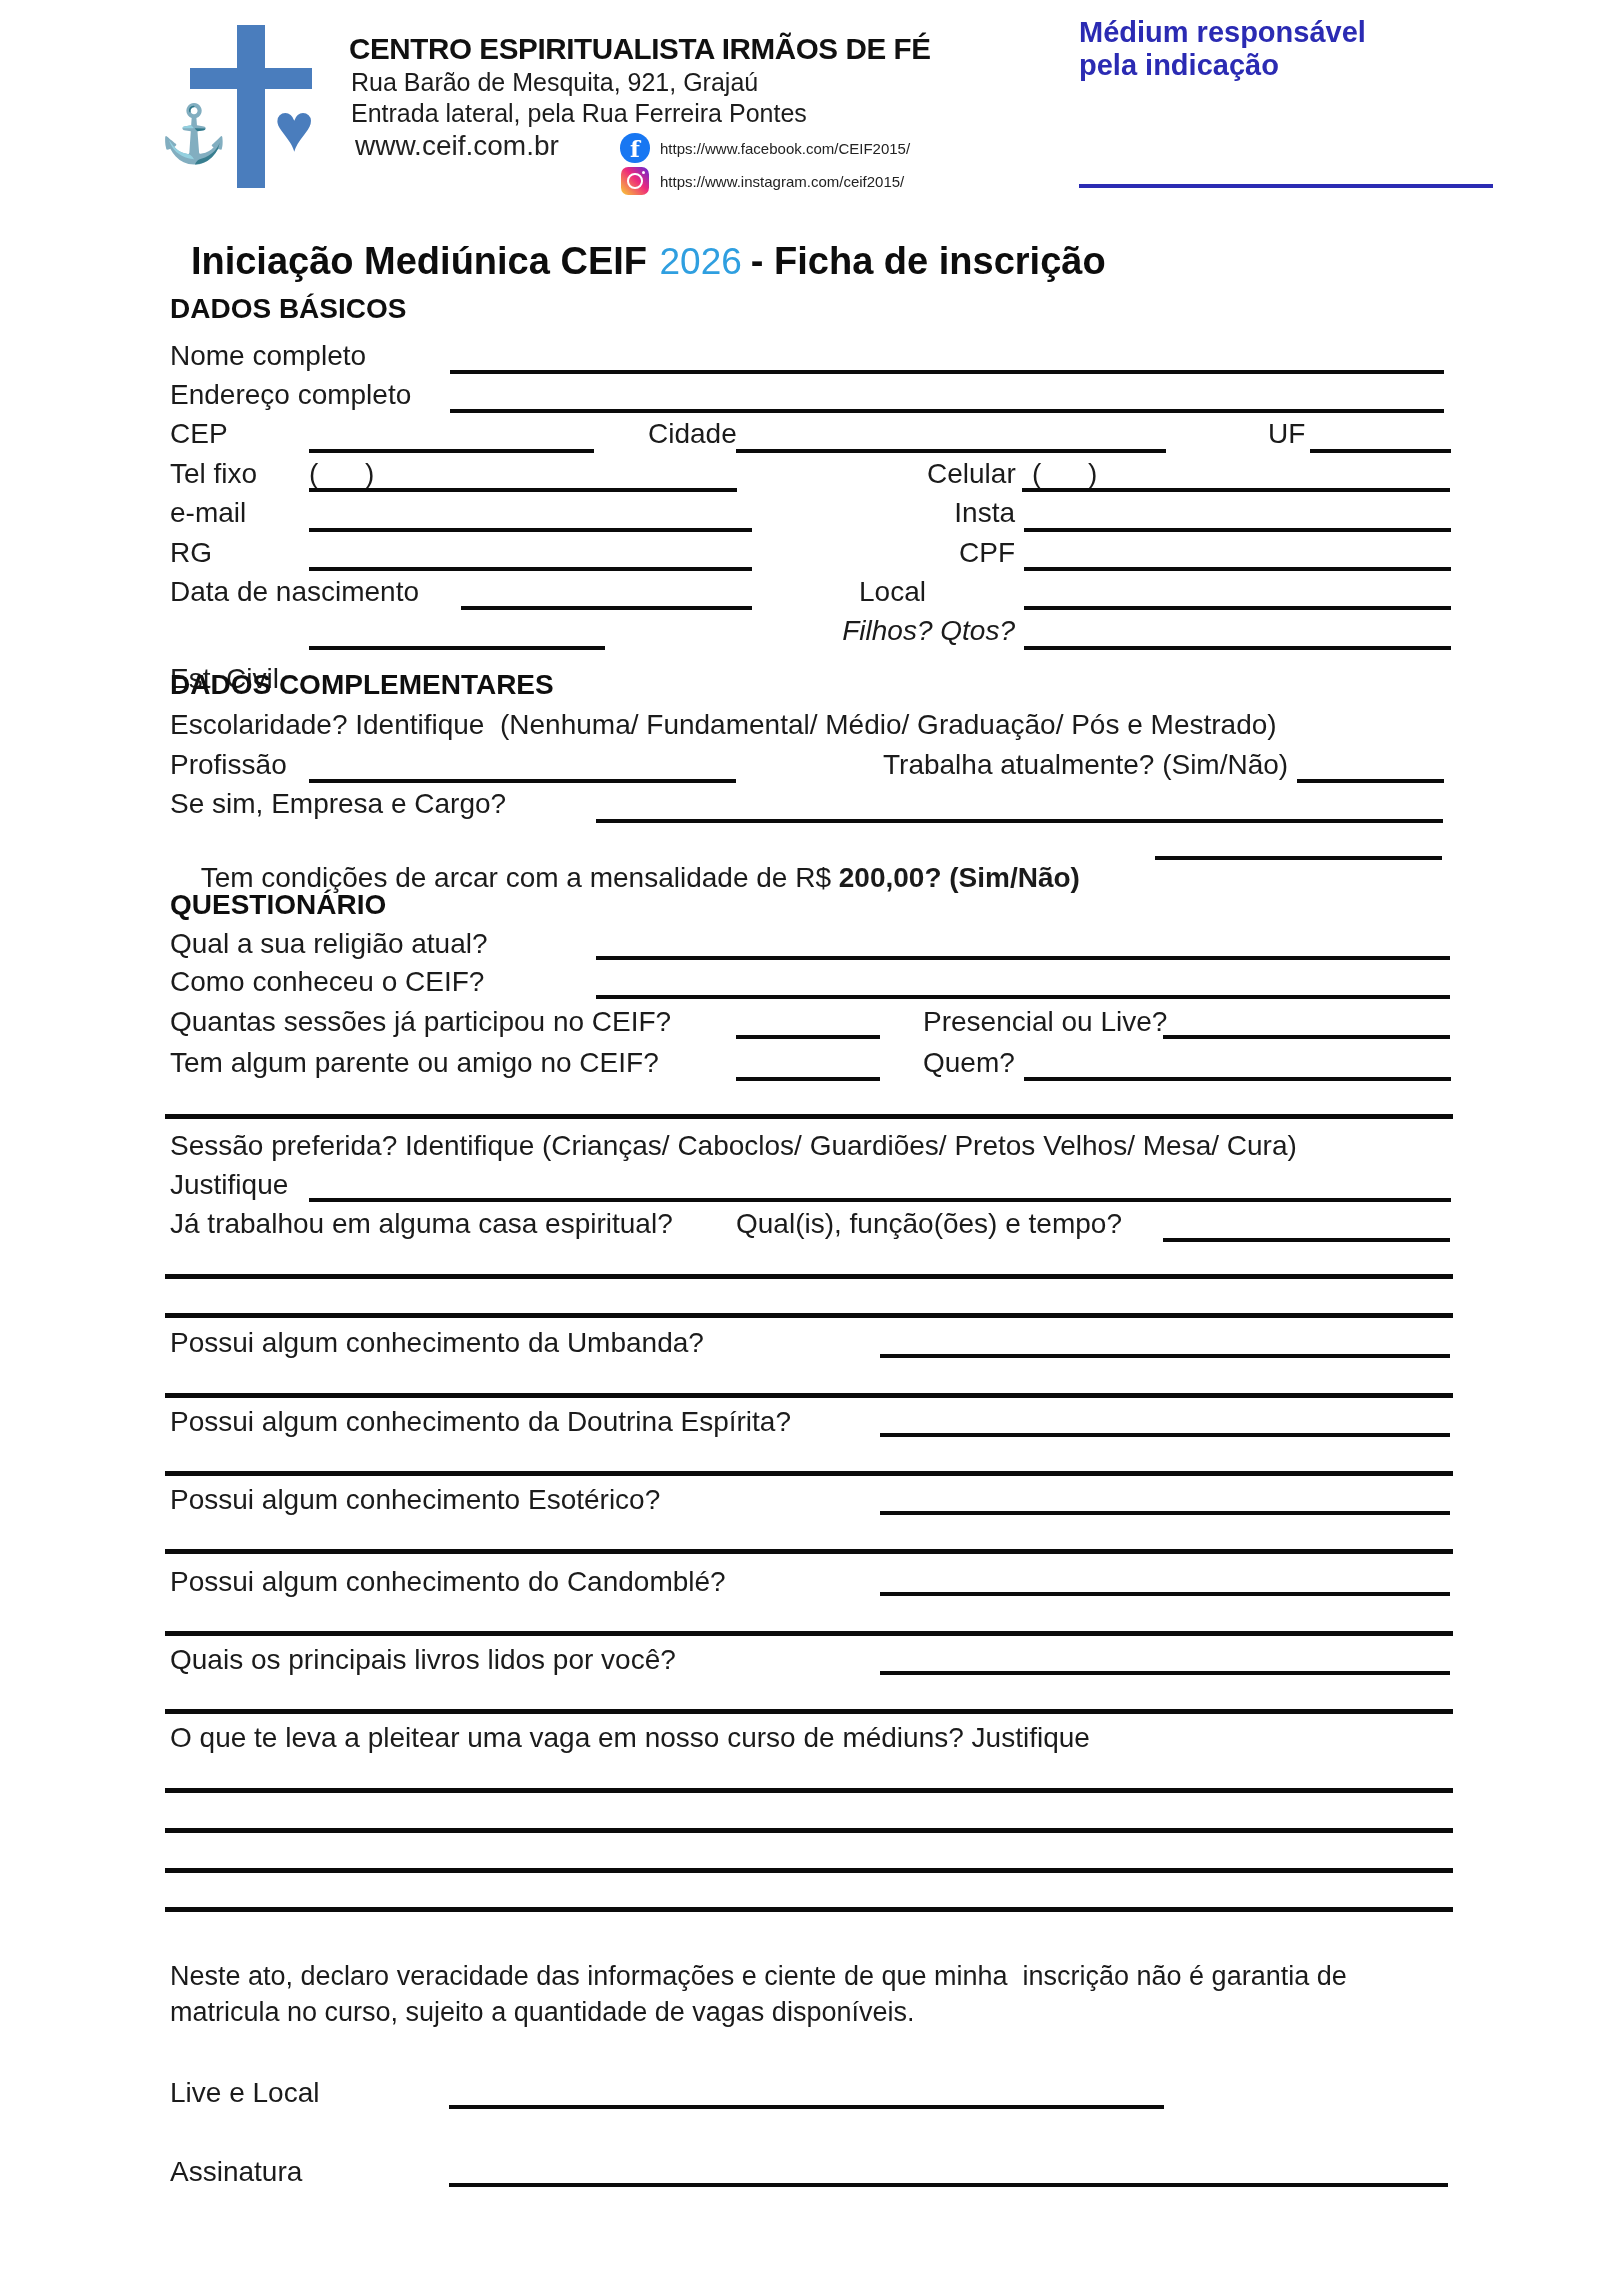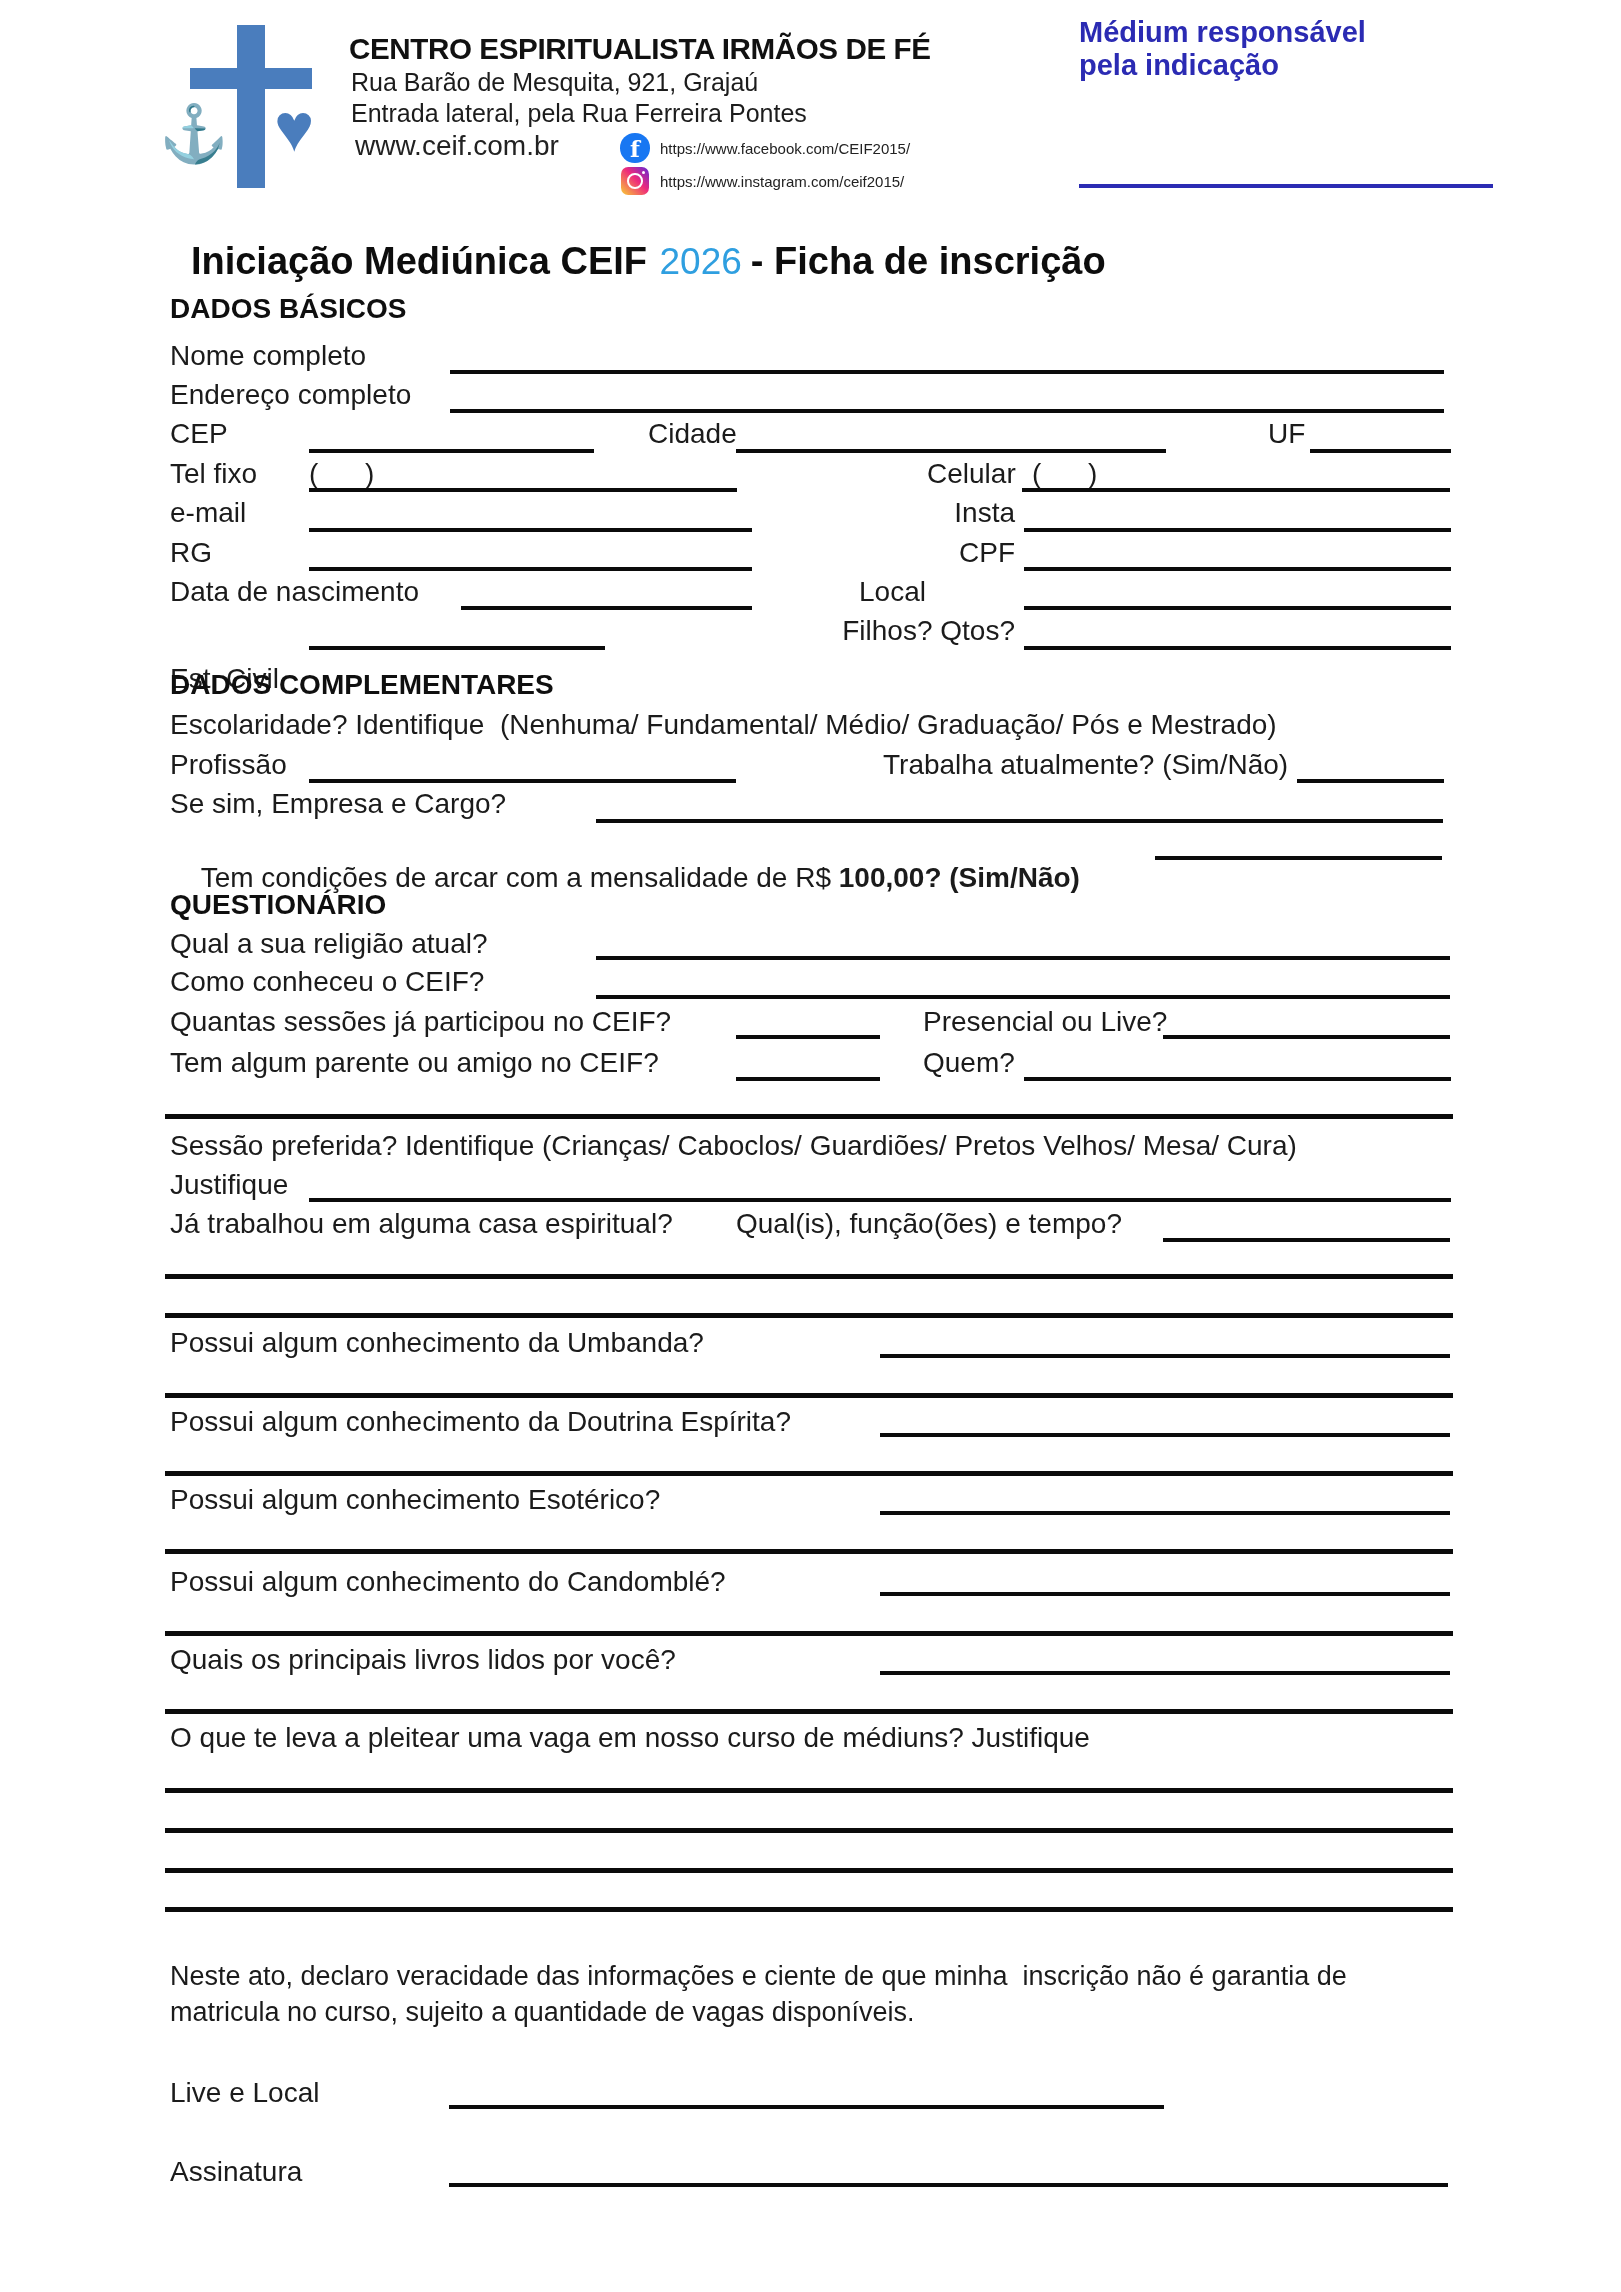--- a/index.html
+++ b/index.html
@@ -108,37 +108,37 @@
   <div class="lbl rlbl" style="left:770px; top:536px; width:245px;">CPF</div>
   <div class="ln" style="left:1024px; top:567px; width:427px;"></div>
 
   <div class="lbl" style="left:170px; top:575px;">Data de nascimento</div>
   <div class="ln" style="left:461px; top:606px; width:291px;"></div>
   <div class="lbl rlbl" style="left:770px; top:575px; width:245px;text-align:center;">Local</div>
   <div class="ln" style="left:1024px; top:606px; width:427px;"></div>
 
   <div class="lbl" style="left:170px; top:614px;margin-top:48px;">Est. Civil</div>
   <div class="ln" style="left:309px; top:646px; width:296px;"></div>
-  <div class="lbl rlbl" style="left:770px; top:614px; width:245px;">Filhos? Qtos?</div>
+  <div class="lbl rlbl" style="left:770px; top:614px; width:245px;font-style:italic;">Filhos? Qtos?</div>
   <div class="ln" style="left:1024px; top:646px; width:427px;"></div>
 
   <div class="hd" style="left:170px; top:668px;">DADOS COMPLEMENTARES</div>
 
   <div class="lbl" style="left:170px; top:708px;">Escolaridade? Identifique  (Nenhuma/ Fundamental/ Médio/ Graduação/ Pós e Mestrado)</div>
 
   <div class="lbl" style="left:170px; top:748px;">Profissão</div>
   <div class="ln" style="left:309px; top:779px; width:427px;"></div>
   <div class="lbl" style="left:883px; top:748px;">Trabalha atualmente? (Sim/Não)</div>
   <div class="ln" style="left:1297px; top:779px; width:147px;"></div>
 
   <div class="lbl" style="left:170px; top:787px;">Se sim, Empresa e Cargo?</div>
   <div class="ln" style="left:596px; top:819px; width:847px;"></div>
 
   <div class="lbl" style="left:170px; top:827px;">
-    <span>Tem condições de arcar com a mensalidade de R$ </span><span class="bval">100,00? (Sim/Não)</span>
+    <span>Tem condições de arcar com a mensalidade de R$ </span><span class="bval">200,00? (Sim/Não)</span>
   </div>
   <div class="ln" style="left:1155px; top:856px; width:287px;"></div>
 
   <div class="hd" style="left:170px; top:888px;">QUESTIONÁRIO</div>
 
   <div class="lbl" style="left:170px; top:927px;">Qual a sua religião atual?</div>
   <div class="ln" style="left:596px; top:956px; width:854px;"></div>
 
   <div class="lbl" style="left:170px; top:965px;">Como conheceu o CEIF?</div>
   <div class="ln" style="left:596px; top:995px; width:854px;"></div>

